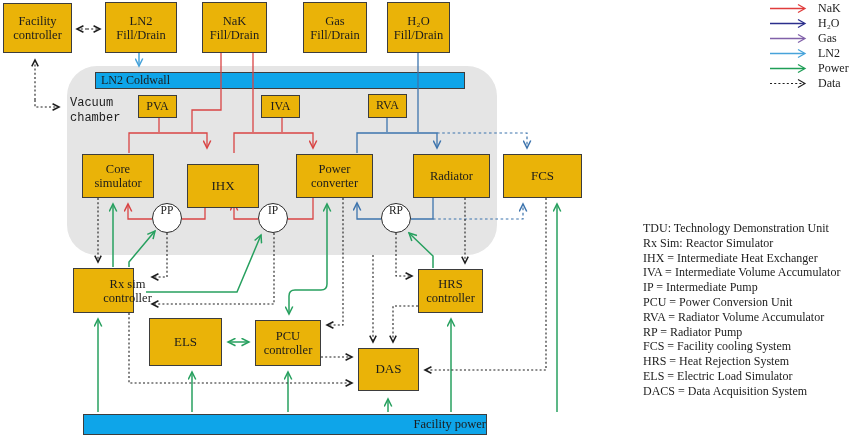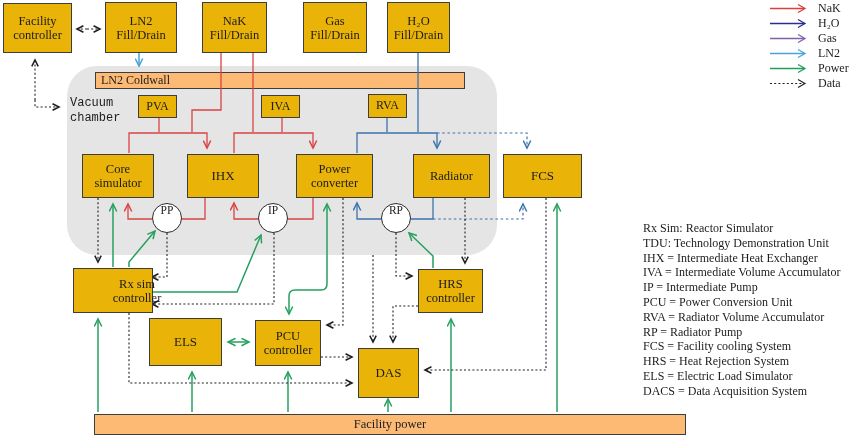--- a/index.html
+++ b/index.html
@@ -4,21 +4,21 @@
 <style>
   html,body{margin:0;padding:0;background:#fff;}
   #stage{position:relative;width:850px;height:437px;background:#fff;overflow:hidden;
          font-family:"Liberation Serif","DejaVu Serif",serif;color:#1c1c1c;}
   .abs{position:absolute;}
   #chamber{background:var(--c-chamber);border-radius:30px;}
   .box{box-sizing:border-box;border:1.6px solid #3d3d3d;background:#eab308;
        display:flex;align-items:center;justify-content:center;text-align:center;
        font-size:12.5px;line-height:1.12;white-space:pre-line;}
   .box.small{font-size:12px;border-width:1.4px;}
-  .bar{box-sizing:border-box;border:1.4px solid #3d3d3d;background:#fdba74;
+  .bar{box-sizing:border-box;border:1.4px solid #3d3d3d;background:#0ea5e9;
        font-size:12px;display:flex;align-items:center;}
   .bar.cold{padding-left:5px;}
   .bar.fpow{justify-content:center;font-size:12.5px;}
   .pump{box-sizing:border-box;width:30px;height:30px;border:1.4px solid #2b2b2b;border-radius:50%;
         background:#fff;display:flex;justify-content:center;font-size:11.5px;}
   .freetext{font-size:12px;line-height:1.25;white-space:pre-line;font-family:Liberation Mono, monospace;}
   svg.wires{left:0;top:0;pointer-events:none;}
   .pipe{fill:none;}
   .nak{stroke:var(--c-nak);stroke-width:1.3px;}
   .h2o{stroke:var(--c-h2o);stroke-width:1.3px;}
@@ -141,45 +141,45 @@
 
   <div class="abs freetext" style="left:70px;top:96px;">Vacuum
 chamber</div>
 
   <div class="abs box small" style="left:138px;top:95px;width:39px;height:23px;"><span>PVA</span></div>
   <div class="abs box small" style="left:261px;top:95px;width:39px;height:23px;"><span>IVA</span></div>
   <div class="abs box small" style="left:368px;top:94px;width:39px;height:24px;"><span>RVA</span></div>
 
   <div class="abs box" style="left:82px;top:154px;width:72px;height:44px;"><span>Core
 simulator</span></div>
-  <div class="abs box" style="left:187px;top:154px;width:72px;height:44px;font-size:13px;"><span>IHX</span></div>
+  <div class="abs box" style="left:187px;top:164px;width:72px;height:44px;font-size:13px;"><span>IHX</span></div>
   <div class="abs box" style="left:296px;top:154px;width:77px;height:44px;"><span>Power
 converter</span></div>
   <div class="abs box" style="left:413px;top:154px;width:77px;height:44px;"><span>Radiator</span></div>
   <div class="abs box" style="left:503px;top:154px;width:79px;height:44px;font-size:13px;"><span>FCS</span></div>
 
   <div class="abs pump" style="left:152px;top:203px;">
       <span>PP</span>
     </div>
   <div class="abs pump" style="left:258px;top:203px;">
       <span>IP</span>
     </div>
   <div class="abs pump" style="left:381px;top:203px;">
       <span>RP</span>
     </div>
 
-  <div class="abs box" style="left:73px;top:268px;width:80px;height:45px;padding-left:48px;"><span>Rx sim
+  <div class="abs box" style="left:73px;top:268px;width:61px;height:45px;padding-left:48px;"><span>Rx sim
 controller</span></div>
   <div class="abs box" style="left:418px;top:269px;width:65px;height:44px;"><span>HRS
 controller</span></div>
   <div class="abs box" style="left:149px;top:318px;width:73px;height:48px;font-size:13px;"><span>ELS</span></div>
   <div class="abs box" style="left:255px;top:320px;width:66px;height:46px;"><span>PCU
 controller</span></div>
-  <div class="abs box" style="left:358px;top:348px;width:61px;height:50px;font-size:13px;"><span>DAS</span></div>
-  <div class="abs bar fpow" style="left:94px;top:414px;width:592px;height:21px;">
+  <div class="abs box" style="left:358px;top:348px;width:61px;height:43px;font-size:13px;"><span>DAS</span></div>
+  <div class="abs bar fpow" style="left:83px;top:414px;width:404px;height:21px;justify-content:flex-end;">
       <span>Facility power</span>
     </div>
 
   <div id="flow-legend" class="abs">
     <div class="lrow">
       <svg width="44" height="11" style="color: rgb(224, 60, 60);">
         <line x1="2" y1="5.5" x2="36" y2="5.5" stroke="currentColor" stroke-width="1.3"></line>
         <path d="M30,1.5 L37,5.5 L30,9.5" fill="none" stroke="currentColor" stroke-width="1.3"></path>
         </svg>
       <span class="llab">NaK</span>
@@ -215,22 +215,22 @@
     <div class="lrow">
       <svg width="44" height="11" style="color: rgb(31, 31, 31);">
         <line x1="2" y1="5.5" x2="36" y2="5.5" stroke="currentColor" stroke-width="1.1" stroke-dasharray="2 2.2"></line>
         <path d="M30,1.5 L37,5.5 L30,9.5" fill="none" stroke="currentColor" stroke-width="1.1"></path>
         </svg>
       <span class="llab">Data</span>
     </div>
   </div>
 
   <div id="abbrev" class="abs">
+    <div>TDU: Technology Demonstration Unit</div>
     <div>Rx Sim: Reactor Simulator</div>
-    <div>TDU: Technology Demonstration Unit</div>
     <div>IHX = Intermediate Heat Exchanger</div>
     <div>IVA = Intermediate Volume Accumulator</div>
     <div>IP = Intermediate Pump</div>
     <div>PCU = Power Conversion Unit</div>
     <div>RVA = Radiator Volume Accumulator</div>
     <div>RP = Radiator Pump</div>
     <div>FCS = Facility cooling System</div>
     <div>HRS = Heat Rejection System</div>
     <div>ELS = Electric Load Simulator</div>
     <div>DACS = Data Acquisition System</div>

